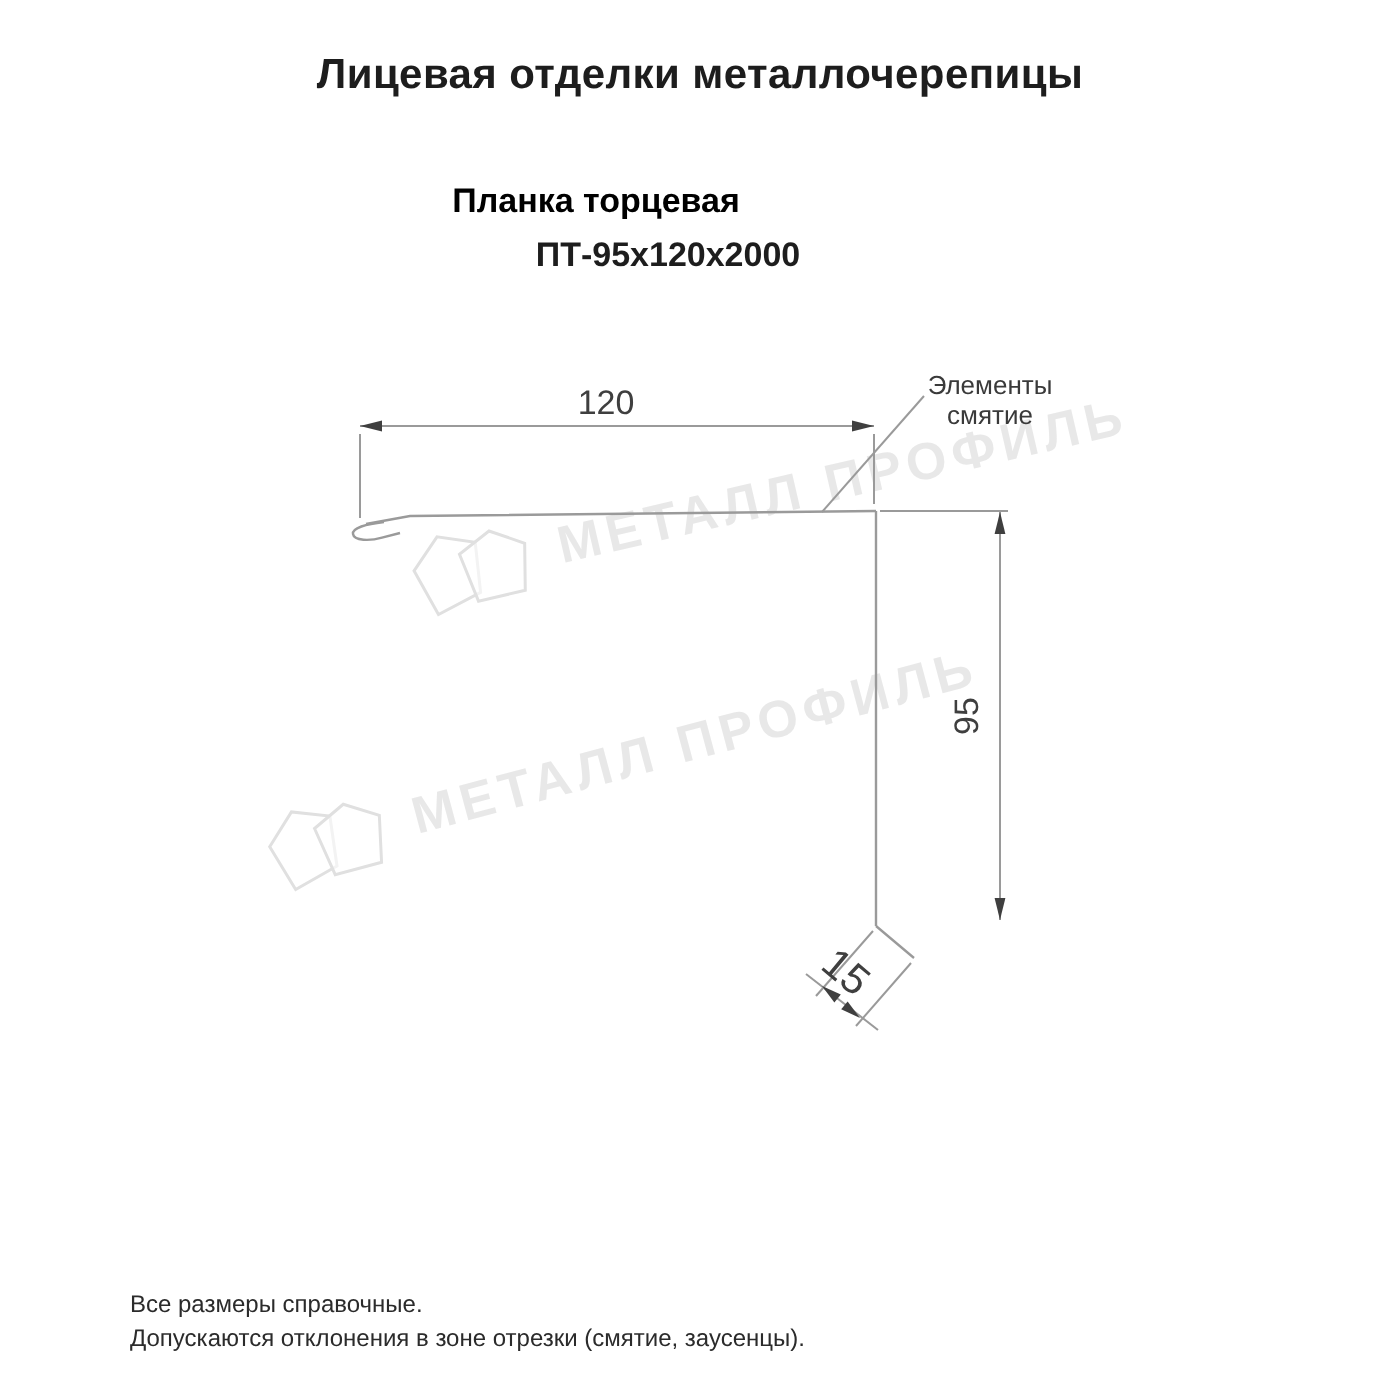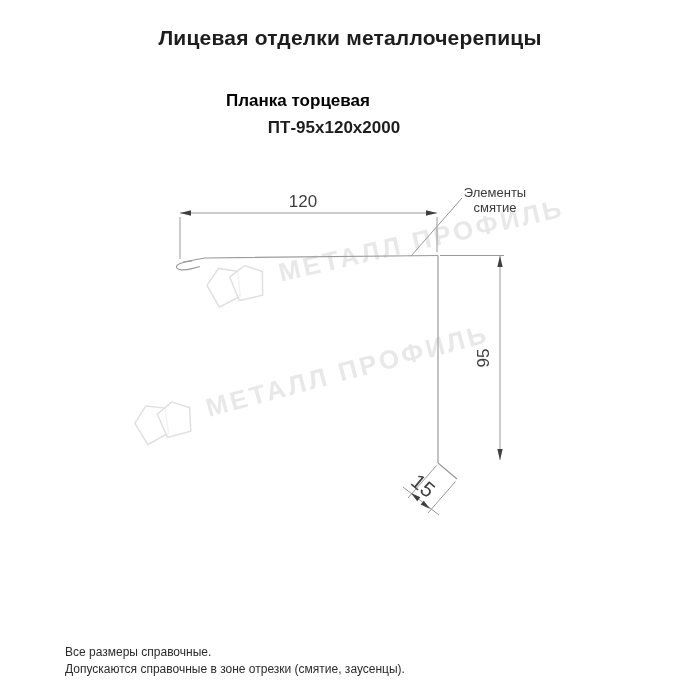--- a/index.html
+++ b/index.html
@@ -99,16 +99,16 @@
     <line x1="462" y1="198" x2="411" y2="256" stroke="#9a9a9a" stroke-width="1"></line>
   </svg>
 
   <div class="face-label">
     <div>Элементы</div>
     <div>смятие</div>
   </div>
 
   <div class="footnotes">
     <div>Все размеры справочные.</div>
-    <div>Допускаются справочные в зоне отрезки (смятие, заусенцы).</div>
+    <div>Допускаются отклонения в зоне отрезки (смятие, заусенцы).</div>
   </div>
 
 </div>
 
 </body></html>

